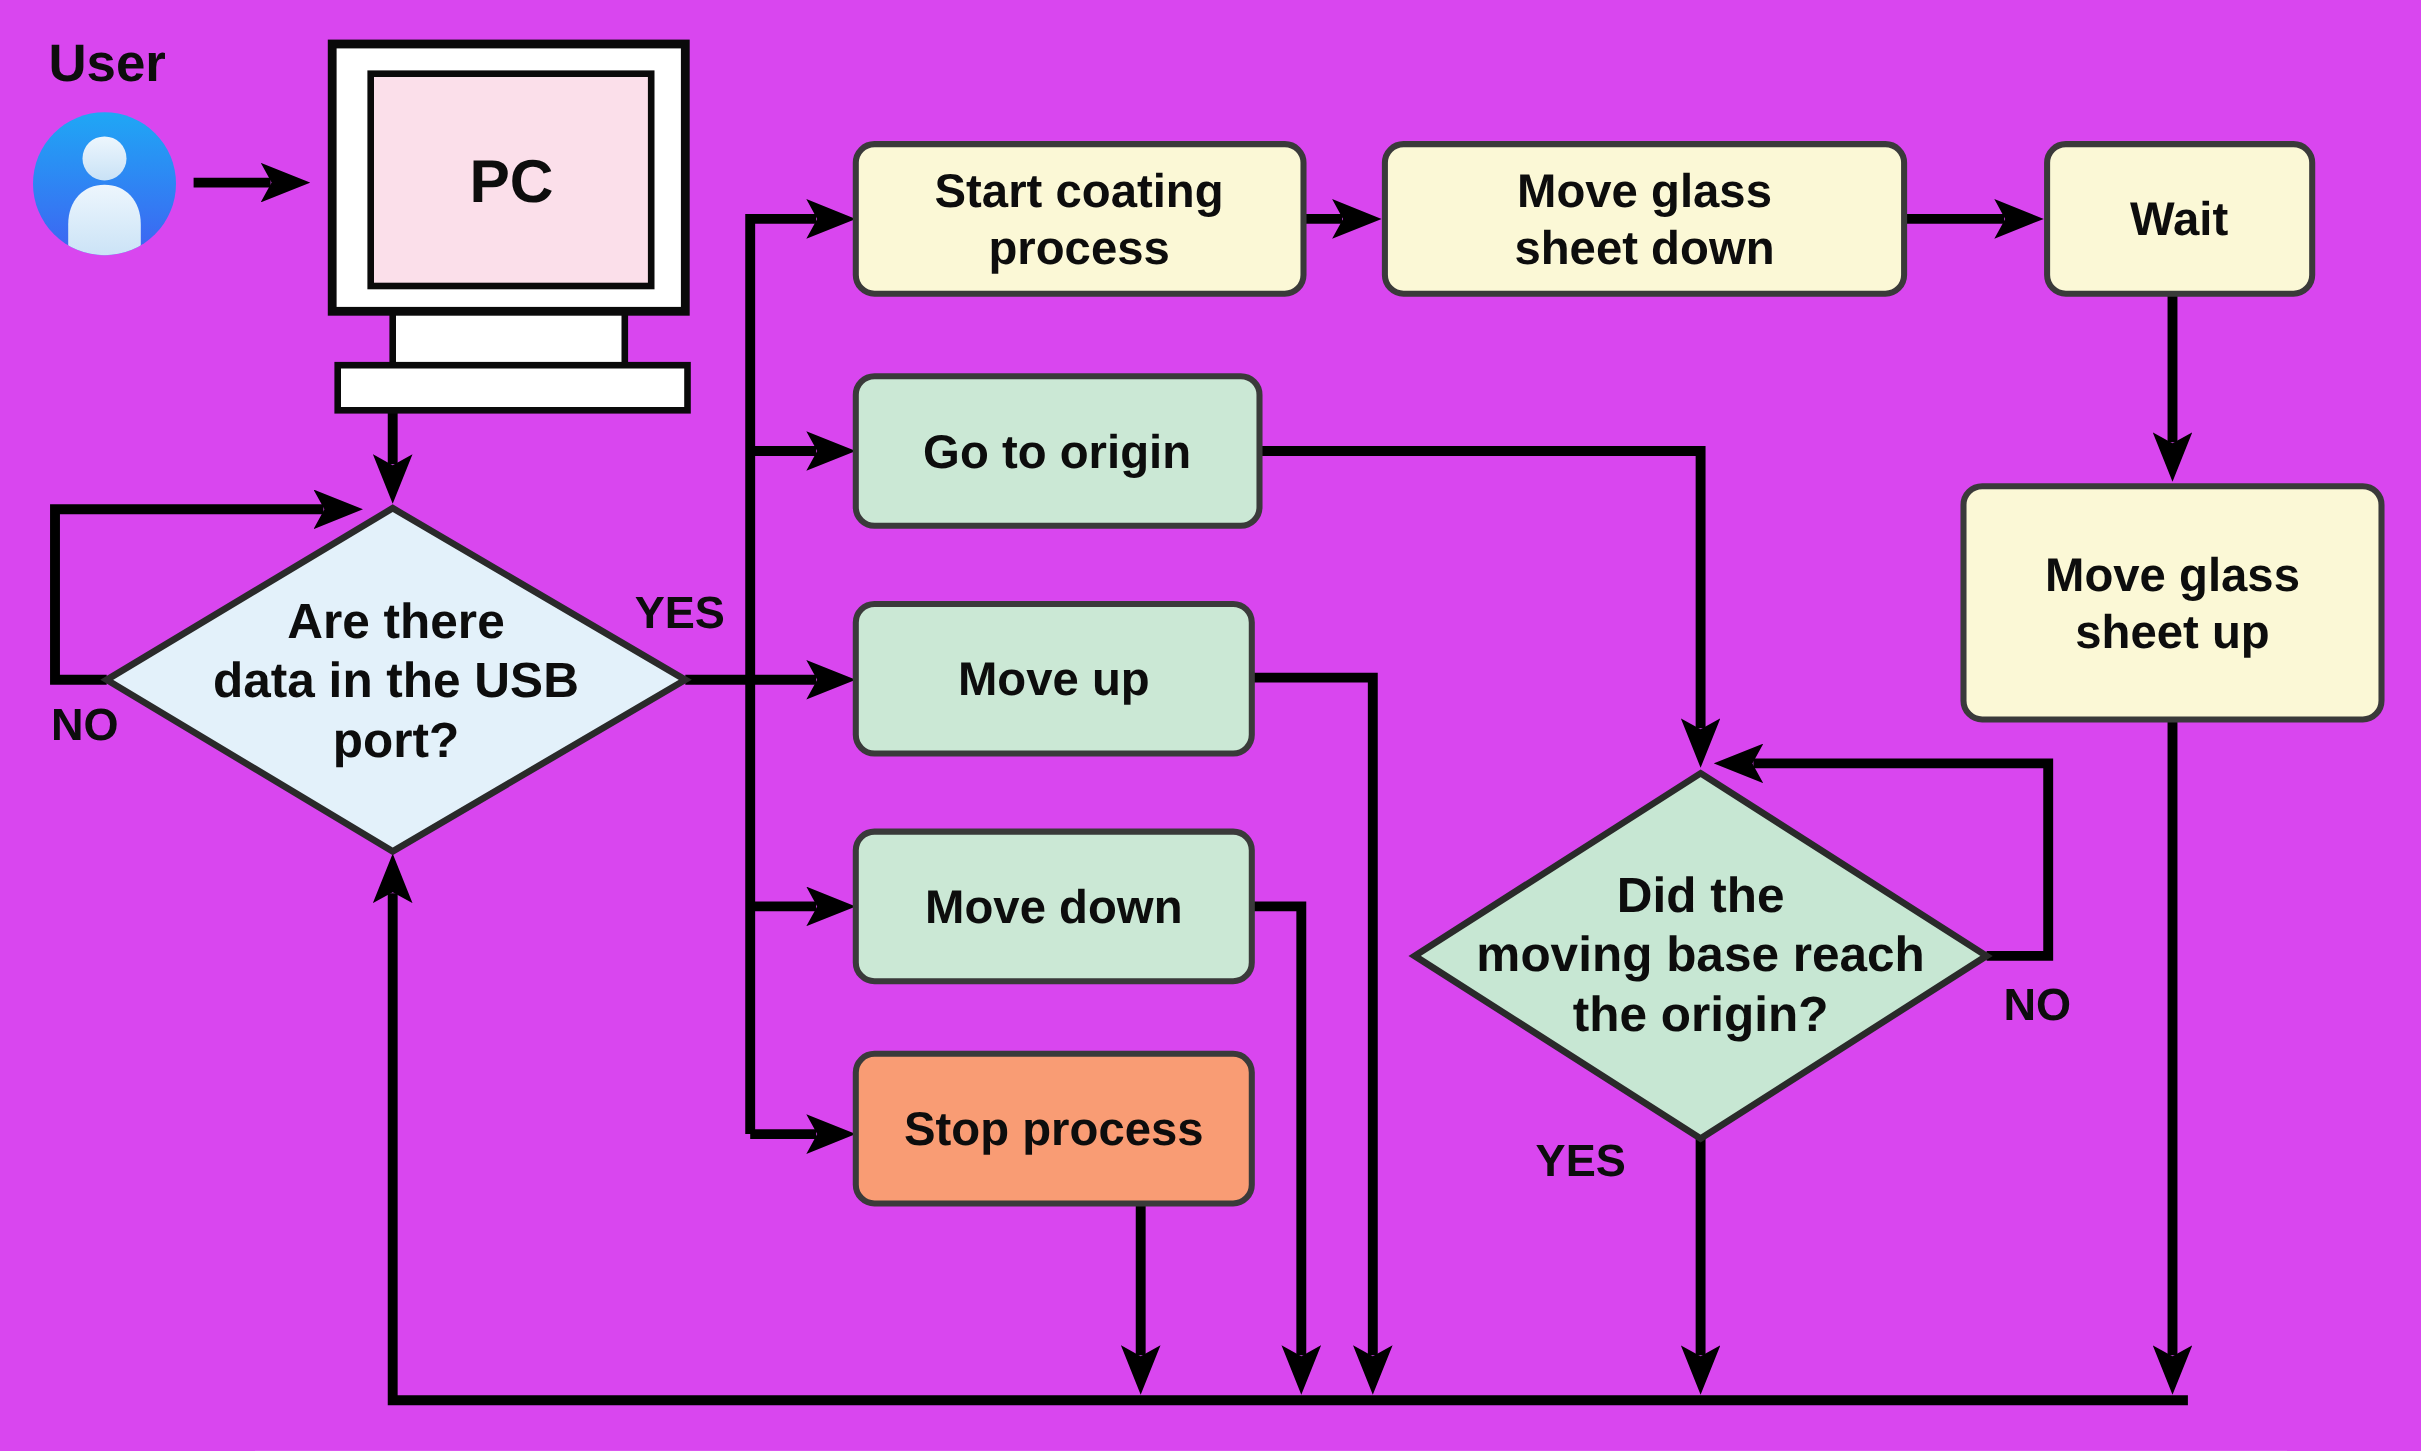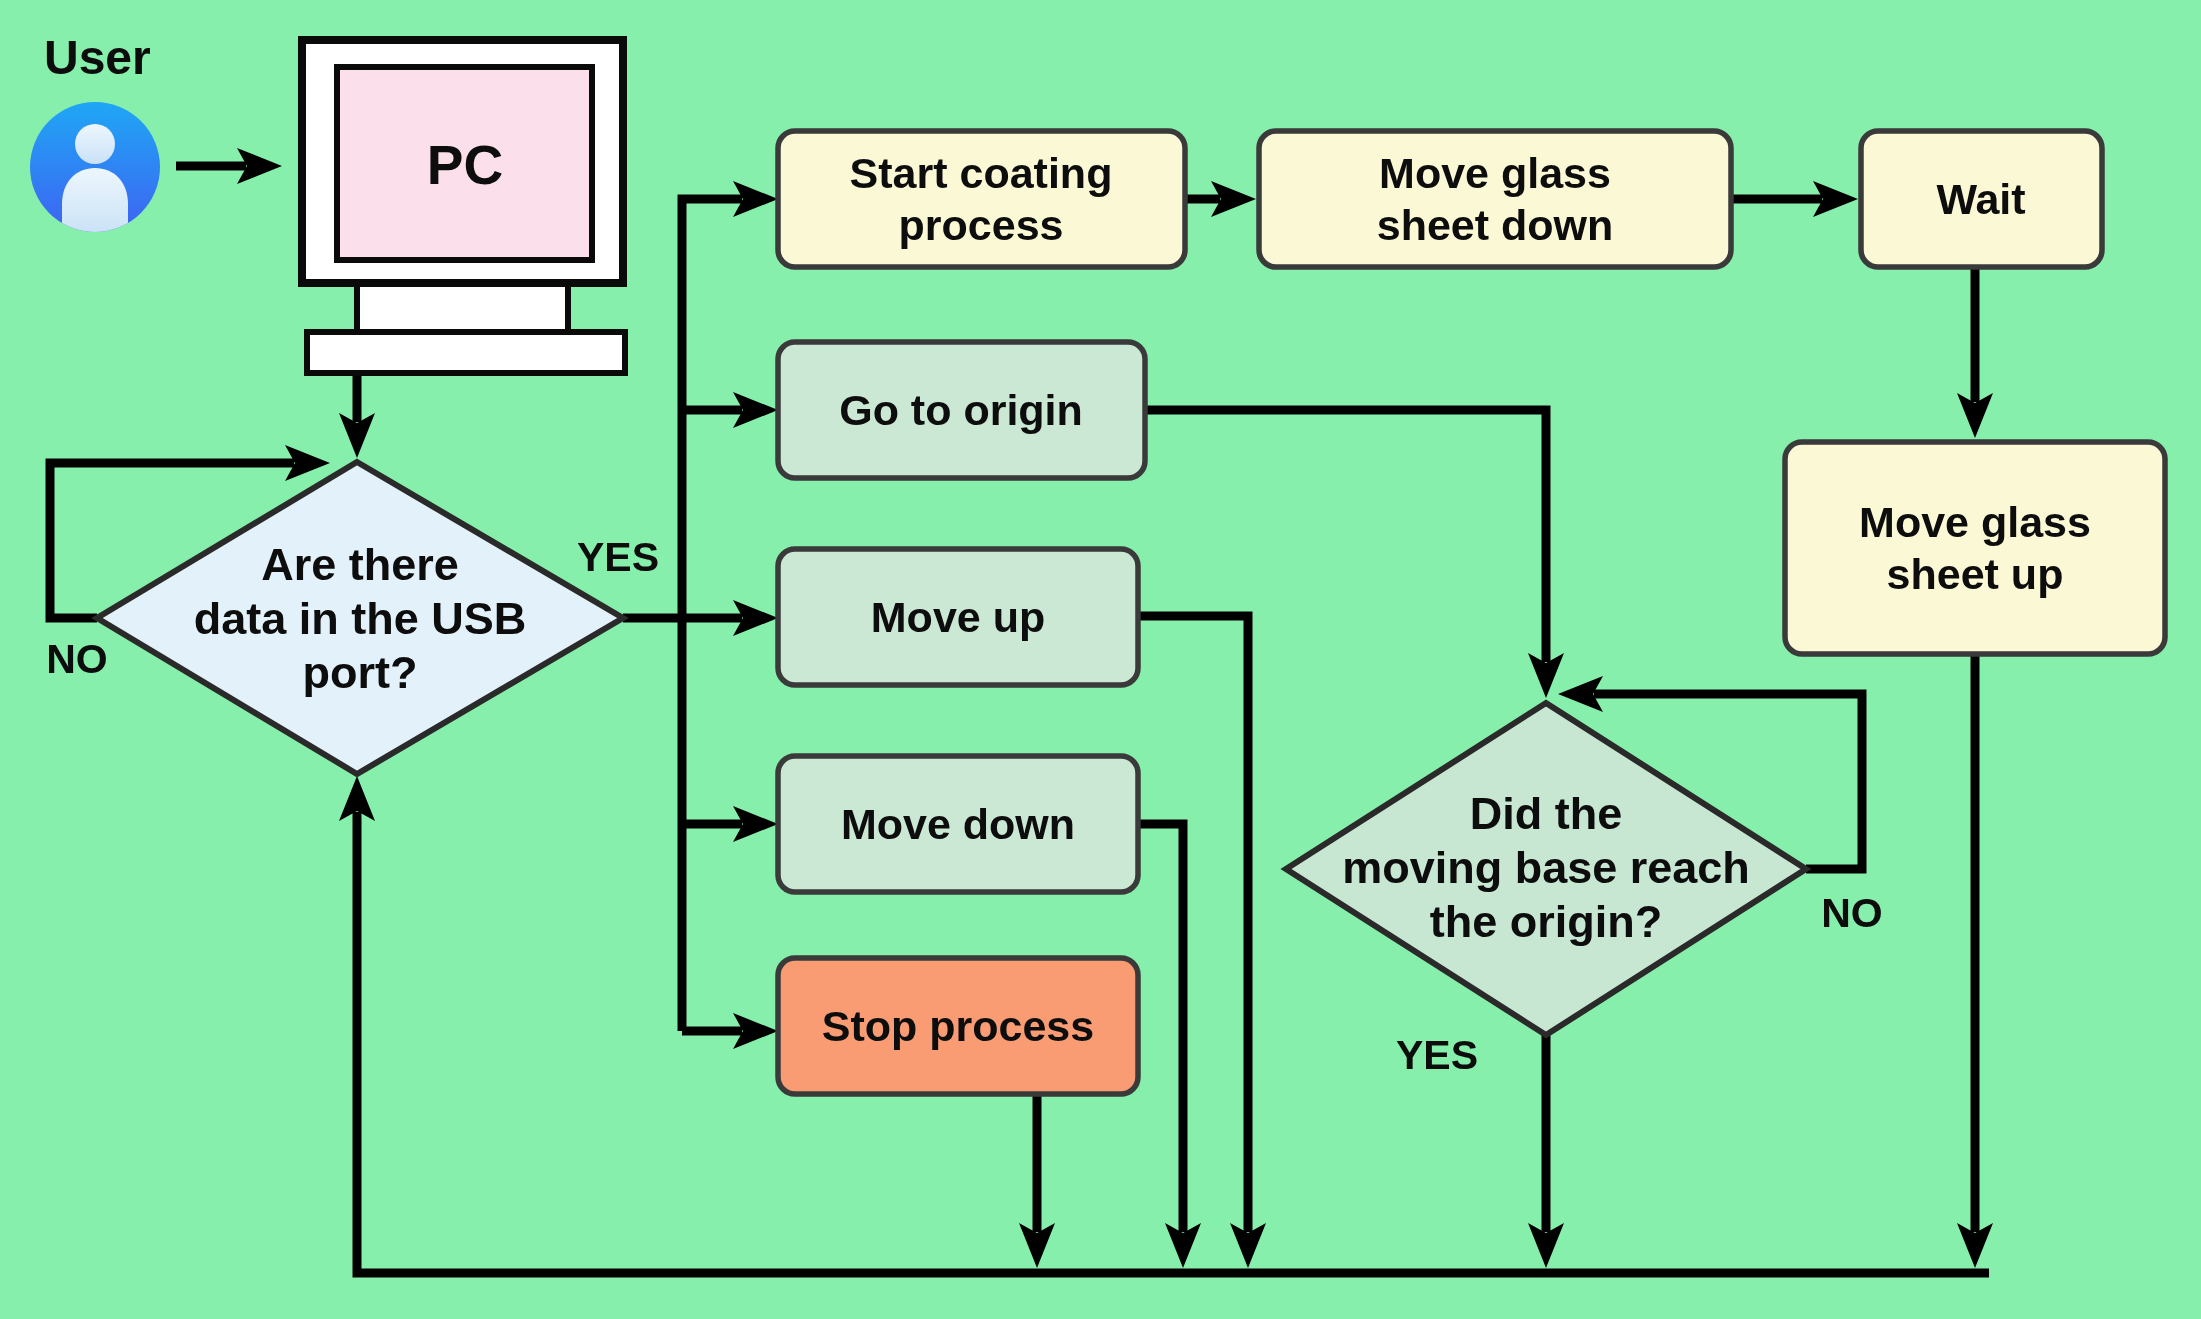--- a/index.html
+++ b/index.html
@@ -1,20 +1,20 @@
 <!DOCTYPE html>
 <html><head>
 <meta charset="utf-8">
 <style>
   html, body { margin: 0; padding: 0; background: #ffffff; }
   .canvas {
     position: relative;
     width: 2201px;
     height: 1319px;
-    background: #86efac;
+    background: #d946ef;
     font-family: "Liberation Sans", sans-serif;
   }
   svg { display: block; }
   text {
     font-family: "Liberation Sans", sans-serif;
     font-weight: bold;
     fill: #0d0d0d;
   }
   .node-label   { font-size: 43px; }
   .diamond-label{ font-size: 45px; }

